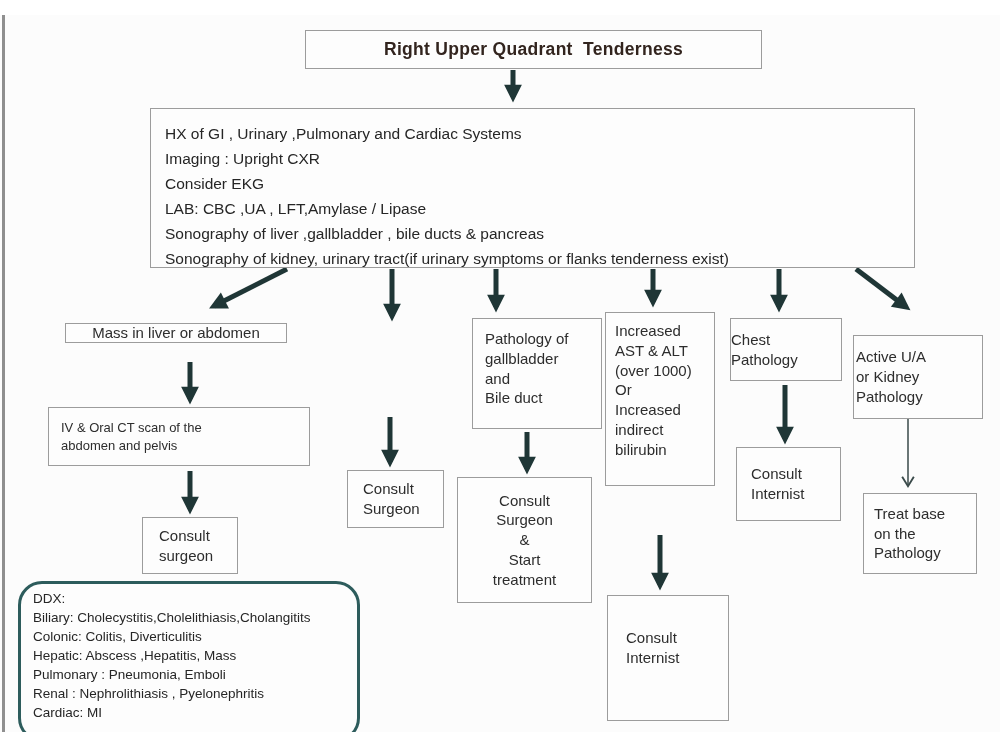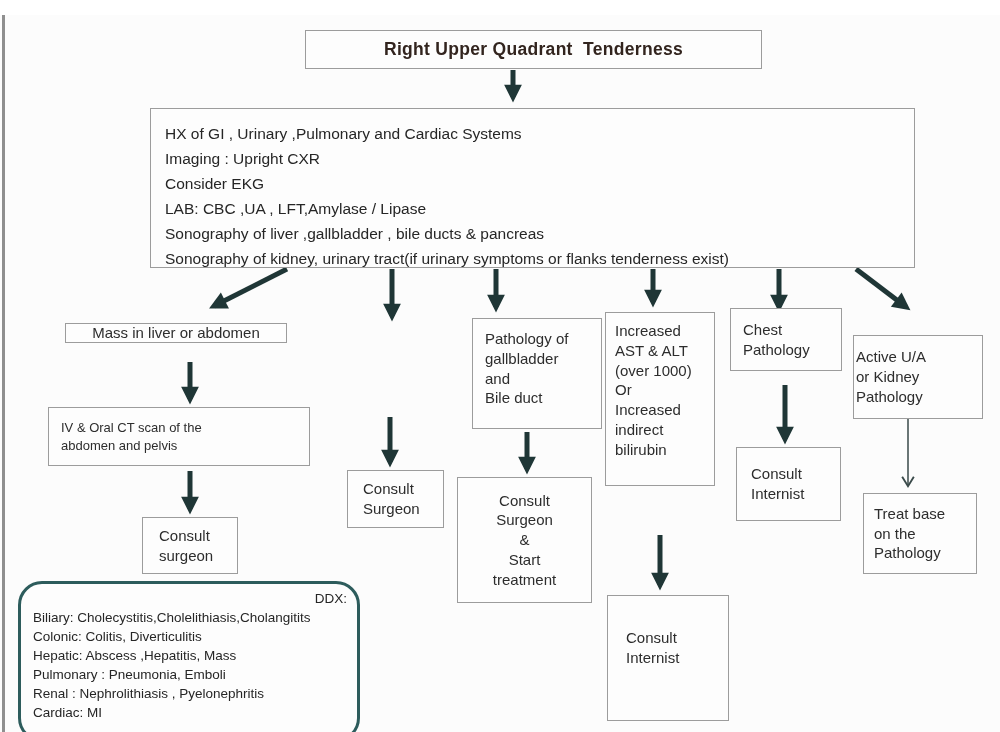--- a/index.html
+++ b/index.html
@@ -24,21 +24,21 @@
   .workup-box{
     position:absolute;left:150px;top:93px;width:765px;height:160px;
     border:1px solid #9c9c9c;background:#fdfdfd;box-sizing:border-box;
     padding:12px 10px 0 14px;font-size:15.5px;line-height:25px;white-space:pre-line;color:#262626;
   }
   .ddx-box{
     position:absolute;left:18px;top:566px;width:342px;height:161px;
     border:3px solid #2d5c5c;border-radius:24px;background:#fdfdfd;box-sizing:border-box;
     padding:5px 10px 0 12px;font-size:13.5px;line-height:19px;color:#262626;
   }
-  .ddx-title{text-align:right;white-space:pre-line;}
+  .ddx-title{text-align:left;white-space:pre-line;}
   .ddx-lines{white-space:pre-line;}
   svg.arrows{position:absolute;left:0;top:0;width:1000px;height:732px;pointer-events:none;}
 </style>
 </head>
 <body>
 
 <div id="stage">
 
   <div class="edge-line"></div>
 
@@ -118,21 +118,21 @@
   <div class="node left top" style="left:605px;top:297px;width:110px;height:174px;padding:8px 0 13px 9px;">Increased
 AST &amp; ALT
 (over 1000)
 Or
 Increased
 indirect
 bilirubin</div>
   <div class="node left top" style="left:607px;top:580px;width:122px;height:126px;padding:32px 0 0 18px;">Consult
 Internist</div>
 
-  <div class="node left" style="left:730px;top:293px;width:112px;height:63px;padding-left:12px;">Chest
+  <div class="node left" style="left:730px;top:303px;width:112px;height:63px;">Chest
 Pathology</div>
   <div class="node left" style="left:736px;top:432px;width:105px;height:74px;padding-left:14px;">Consult
 Internist</div>
 
   <div class="node left" style="left:853px;top:320px;width:130px;height:84px;padding-left:2px;">Active U/A
 or Kidney
 Pathology</div>
   <div class="node left" style="left:863px;top:478px;width:114px;height:81px;padding-left:10px;">Treat base
 on the
 Pathology</div>

